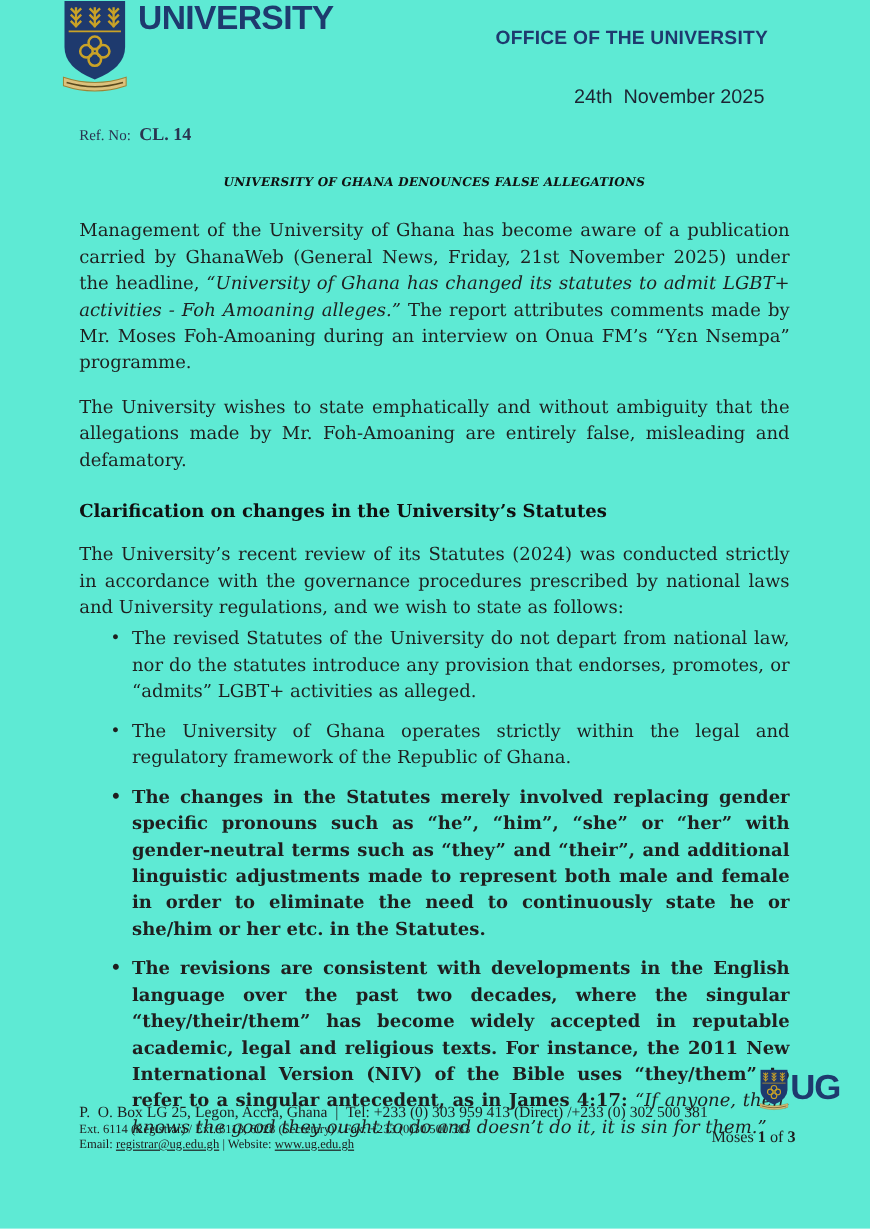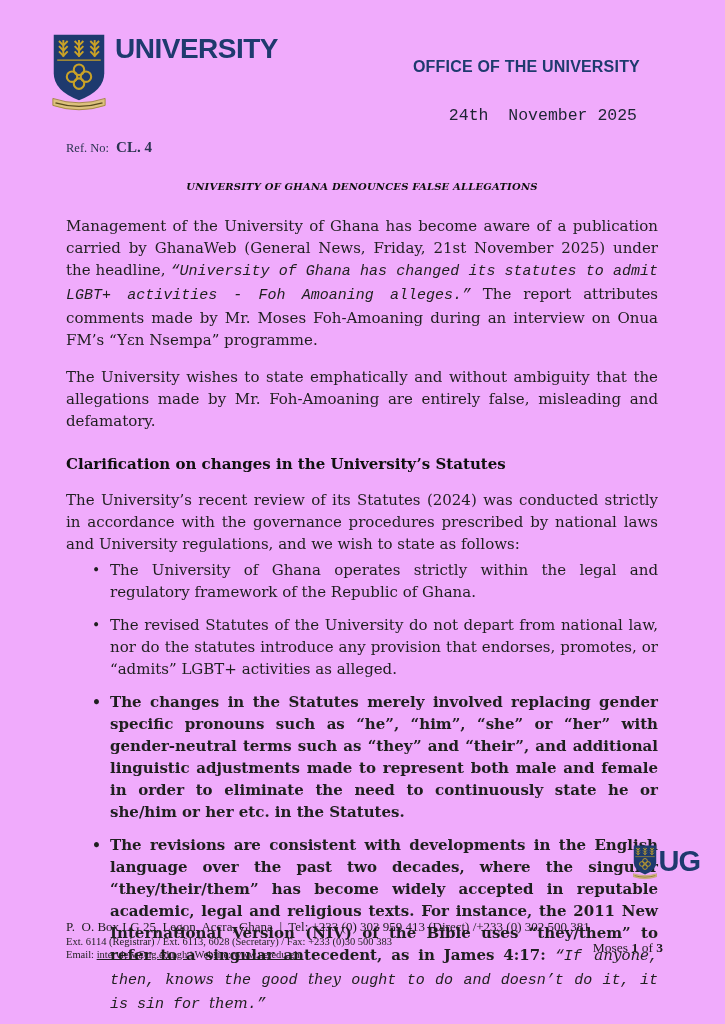--- a/index.html
+++ b/index.html
@@ -1,37 +1,37 @@
 <!DOCTYPE html>
 <html><head>
 <meta charset="utf-8">
 <style>
   html,body{margin:0;padding:0;background:#ffffff;}
   .page{
-    width:725px;height:1024px;position:relative;background:#f0abfc;
-    box-sizing:border-box;padding-top:34px;overflow:hidden;
+    width:725px;height:1024px;position:relative;background:#5eead4;
+    box-sizing:border-box;overflow:hidden;
     font-family:"DejaVu Serif",serif;color:#1f1f1f;
   }
   
   .header{position:relative;height:140px;}
   .logo{position:absolute;left:52px;top:0;display:flex;align-items:flex-start;}
   .crest-top{width:54px;height:81px;}
   .wordmark{
     margin-left:9px;padding-top:1px;
     font-family:"Liberation Sans",sans-serif;font-weight:bold;
     font-size:28px;line-height:27px;letter-spacing:-0.5px;color:#1e3a6e;
   }
   .office{
     position:absolute;right:85px;top:24px;
     font-family:"Liberation Sans",sans-serif;font-weight:bold;
     font-size:16px;color:#1e3a6e;letter-spacing:0.2px;
   }
   .date{
     position:absolute;right:88px;top:72px;
-    font-family:Liberation Mono, monospace;font-size:16.5px;color:#1d2433;
+    font-family:Liberation Sans, sans-serif;font-size:16.5px;color:#1d2433;
     white-space:pre;
   }
   .ref{position:absolute;left:66px;top:104px;font-family:"Liberation Serif",serif;color:#2a3450;}
   .ref-label{font-size:12.5px;}
   .ref-value{font-size:15px;font-weight:bold;margin-left:3px;}
   
   .doc{padding:0 67px 0 66px;font-size:15px;line-height:22px;text-align:justify;}
   .doc-title{
     font-size:10px;font-weight:bold;font-style:italic;text-align:center;
     margin:2px 0 17px;letter-spacing:0.2px;color:#101010;
@@ -39,31 +39,31 @@
   .doc p{margin:0 0 15px;}
   .doc p.tight{margin-bottom:4px;}
   .section-heading{font-size:15px;font-weight:bold;margin:21px 0 14px;text-align:left;color:#101010;}
   ul.bullets{list-style:none;margin:0;padding:0;}
   ul.bullets li{position:relative;padding-left:44px;margin:0 0 11px;}
   ul.bullets li::before{content:"\2022";position:absolute;left:26px;font-size:14px;}
   .li-bold{font-weight:700;}
   
   .s-r{}
   .s-b{font-weight:700;}
-  .s-i{font-style:italic;font-weight:400;font-family:Liberation Mono, monospace;}
+  .s-i{font-style:italic;font-weight:400;}
   .s-bi{font-style:italic;font-weight:400;}
   
   .footer-contact{
     position:absolute;left:66px;top:895px;
     font-family:"Liberation Serif",serif;color:#1d1d1d;
   }
   .fc-line1{font-size:13px;line-height:16px;white-space:pre;margin-top:24px;}
   .fc-small{font-size:10.5px;line-height:13px;}
   .link{text-decoration:underline;}
-  .footer-logo{position:absolute;right:25px;top:845px;display:flex;align-items:flex-start;}
+  .footer-logo{position:absolute;right:25px;top:891px;display:flex;align-items:flex-start;}
   .crest-small{width:24px;height:36px;}
   .ug-text{
     font-family:"Liberation Sans",sans-serif;font-weight:bold;font-size:29px;
     line-height:29px;color:#1e3a6e;letter-spacing:-1px;margin-left:2px;margin-top:2px;
   }
   .footer-page{
     position:absolute;right:62px;top:940px;
     font-family:"Liberation Serif",serif;font-size:13.5px;color:#1d1d1d;
   }
 </style>
@@ -115,43 +115,43 @@
           <use href="#ug-crest"></use>
         </svg>
       <div class="wordmark">
         <div>UNIVERSITY</div>
       </div>
     </div>
     <div class="office">OFFICE OF THE UNIVERSITY</div>
     <div class="date">24th  November 2025</div>
     <div class="ref">
       <span class="ref-label">Ref. No:</span>
-      <span class="ref-value">CL. 4</span>
+      <span class="ref-value">CL. 14</span>
     </div>
   </header>
 
   <main class="doc">
     <h1 class="doc-title">UNIVERSITY OF GHANA DENOUNCES FALSE ALLEGATIONS</h1>
     <p><span class="s-r">Management of the University of Ghana has become aware of a publication carried by GhanaWeb (General News, Friday, 21st November 2025) under the headline, </span><span class="s-i">“University of Ghana has changed its statutes to admit LGBT+ activities - Foh Amoaning alleges.”</span><span class="s-r"> The report attributes comments made by Mr. Moses Foh-Amoaning during an interview on Onua FM’s “Yɛn Nsempa” programme.</span></p>
     <p><span class="s-r">The University wishes to state emphatically and without ambiguity that the allegations made by Mr. Foh-Amoaning are entirely false, misleading and defamatory.</span></p>
     <h2 class="section-heading">Clarification on changes in the University’s Statutes</h2>
     <p class="tight"><span class="s-r">The University’s recent review of its Statutes (2024) was conducted strictly in accordance with the governance procedures prescribed by national laws and University regulations, and we wish to state as follows:</span></p>
     <ul class="bullets">
+      <li><span class="s-r">The revised Statutes of the University do not depart from national law, nor do the statutes introduce any provision that endorses, promotes, or “admits” LGBT+ activities as alleged.</span></li>
       <li><span class="s-r">The University of Ghana operates strictly within the legal and regulatory framework of the Republic of Ghana.</span></li>
-      <li><span class="s-r">The revised Statutes of the University do not depart from national law, nor do the statutes introduce any provision that endorses, promotes, or “admits” LGBT+ activities as alleged.</span></li>
       <li class="li-bold"><span class="s-r">The changes in the Statutes merely involved replacing gender specific pronouns such as “he”, “him”, “she” or “her” with gender-neutral terms such as “they” and “their”, and additional linguistic adjustments made to represent both male and female in order to eliminate the need to continuously state he or she/him or her etc. in the Statutes.</span></li>
       <li class="li-bold"><span class="s-r">The revisions are consistent with developments in the English language over the past two decades, where the singular “they/their/them” has become widely accepted in reputable academic, legal and religious texts. For instance, the 2011 New International Version (NIV) of the Bible uses “they/them” to refer to a singular antecedent, as in James 4:17: </span><span class="s-i">“If </span><span class="s-bi">anyone</span><span class="s-i">, then, </span><span class="s-bi">knows</span><span class="s-i"> the good </span><span class="s-bi">they</span><span class="s-i"> ought to do and doesn’t do it, it is sin for </span><span class="s-bi">them</span><span class="s-i">.”</span></li>
     </ul>
   </main>
 
   <div class="footer-contact">
     <div class="fc-line1">P.  O. Box LG 25, Legon, Accra, Ghana  |  Tel: +233 (0) 303 959 413 (Direct) /+233 (0) 302 500 381</div>
     <div class="fc-small">Ext. 6114 (Registrar) / Ext. 6113, 6028 (Secretary) / Fax: +233 (0)30 500 383</div>
     <div class="fc-small">
-      <span>Email: </span><span class="link">interview@ug.edu.gh</span><span> | </span><span>Website: </span><span class="link">www.ug.edu.gh</span>
+      <span>Email: </span><span class="link">registrar@ug.edu.gh</span><span> | </span><span>Website: </span><span class="link">www.ug.edu.gh</span>
     </div>
   </div>
 
   <div class="footer-logo">
     <svg class="crest-small" viewBox="0 0 62 93">
         <use href="#ug-crest"></use>
       </svg>
     <span class="ug-text">UG</span>
   </div>
 

